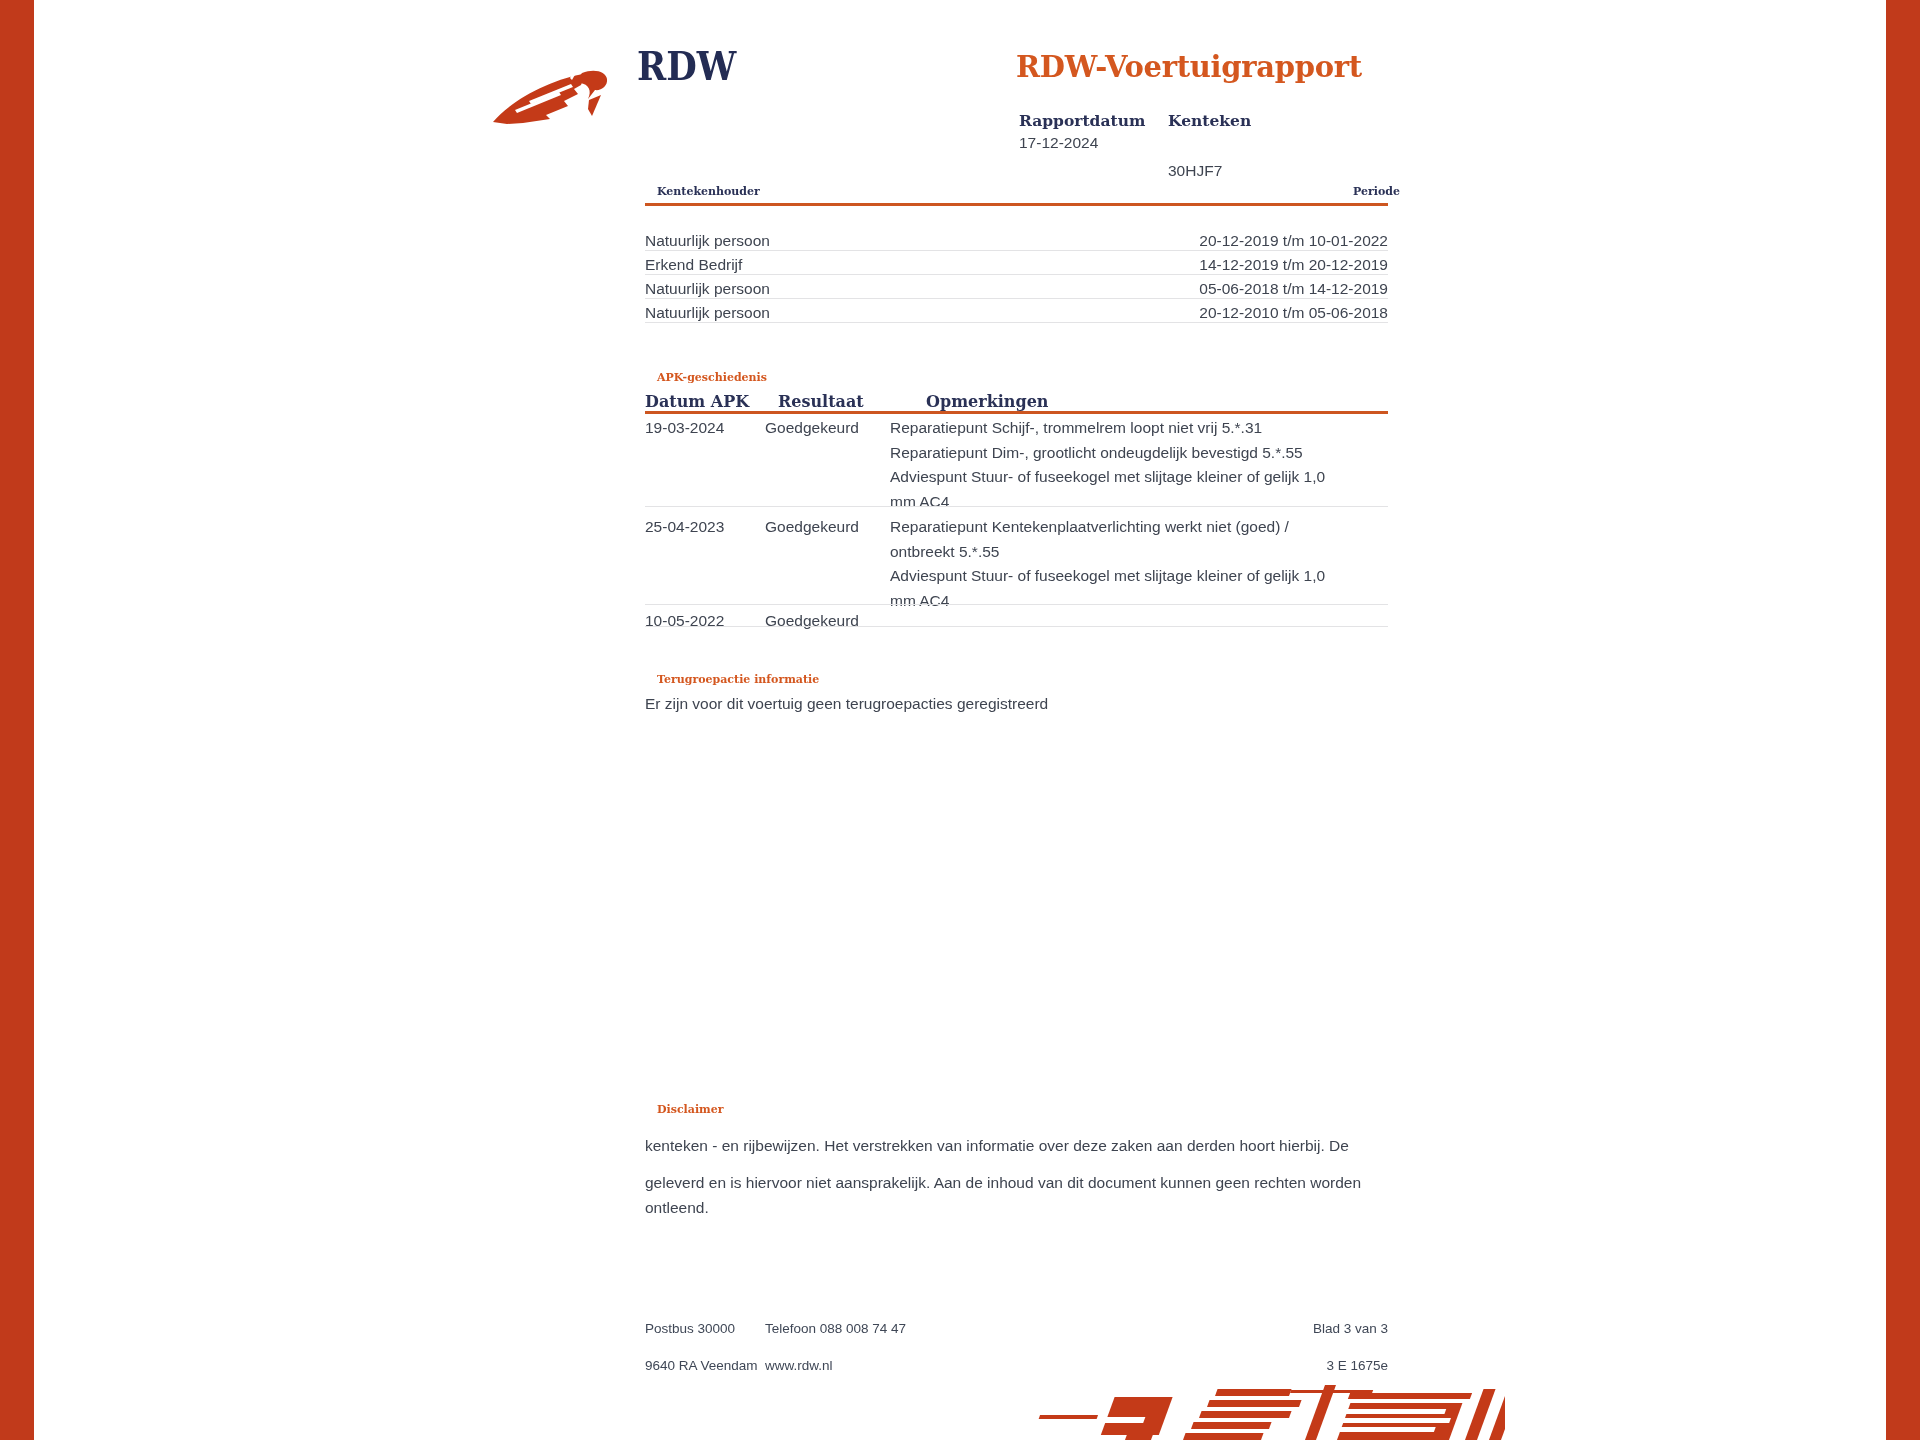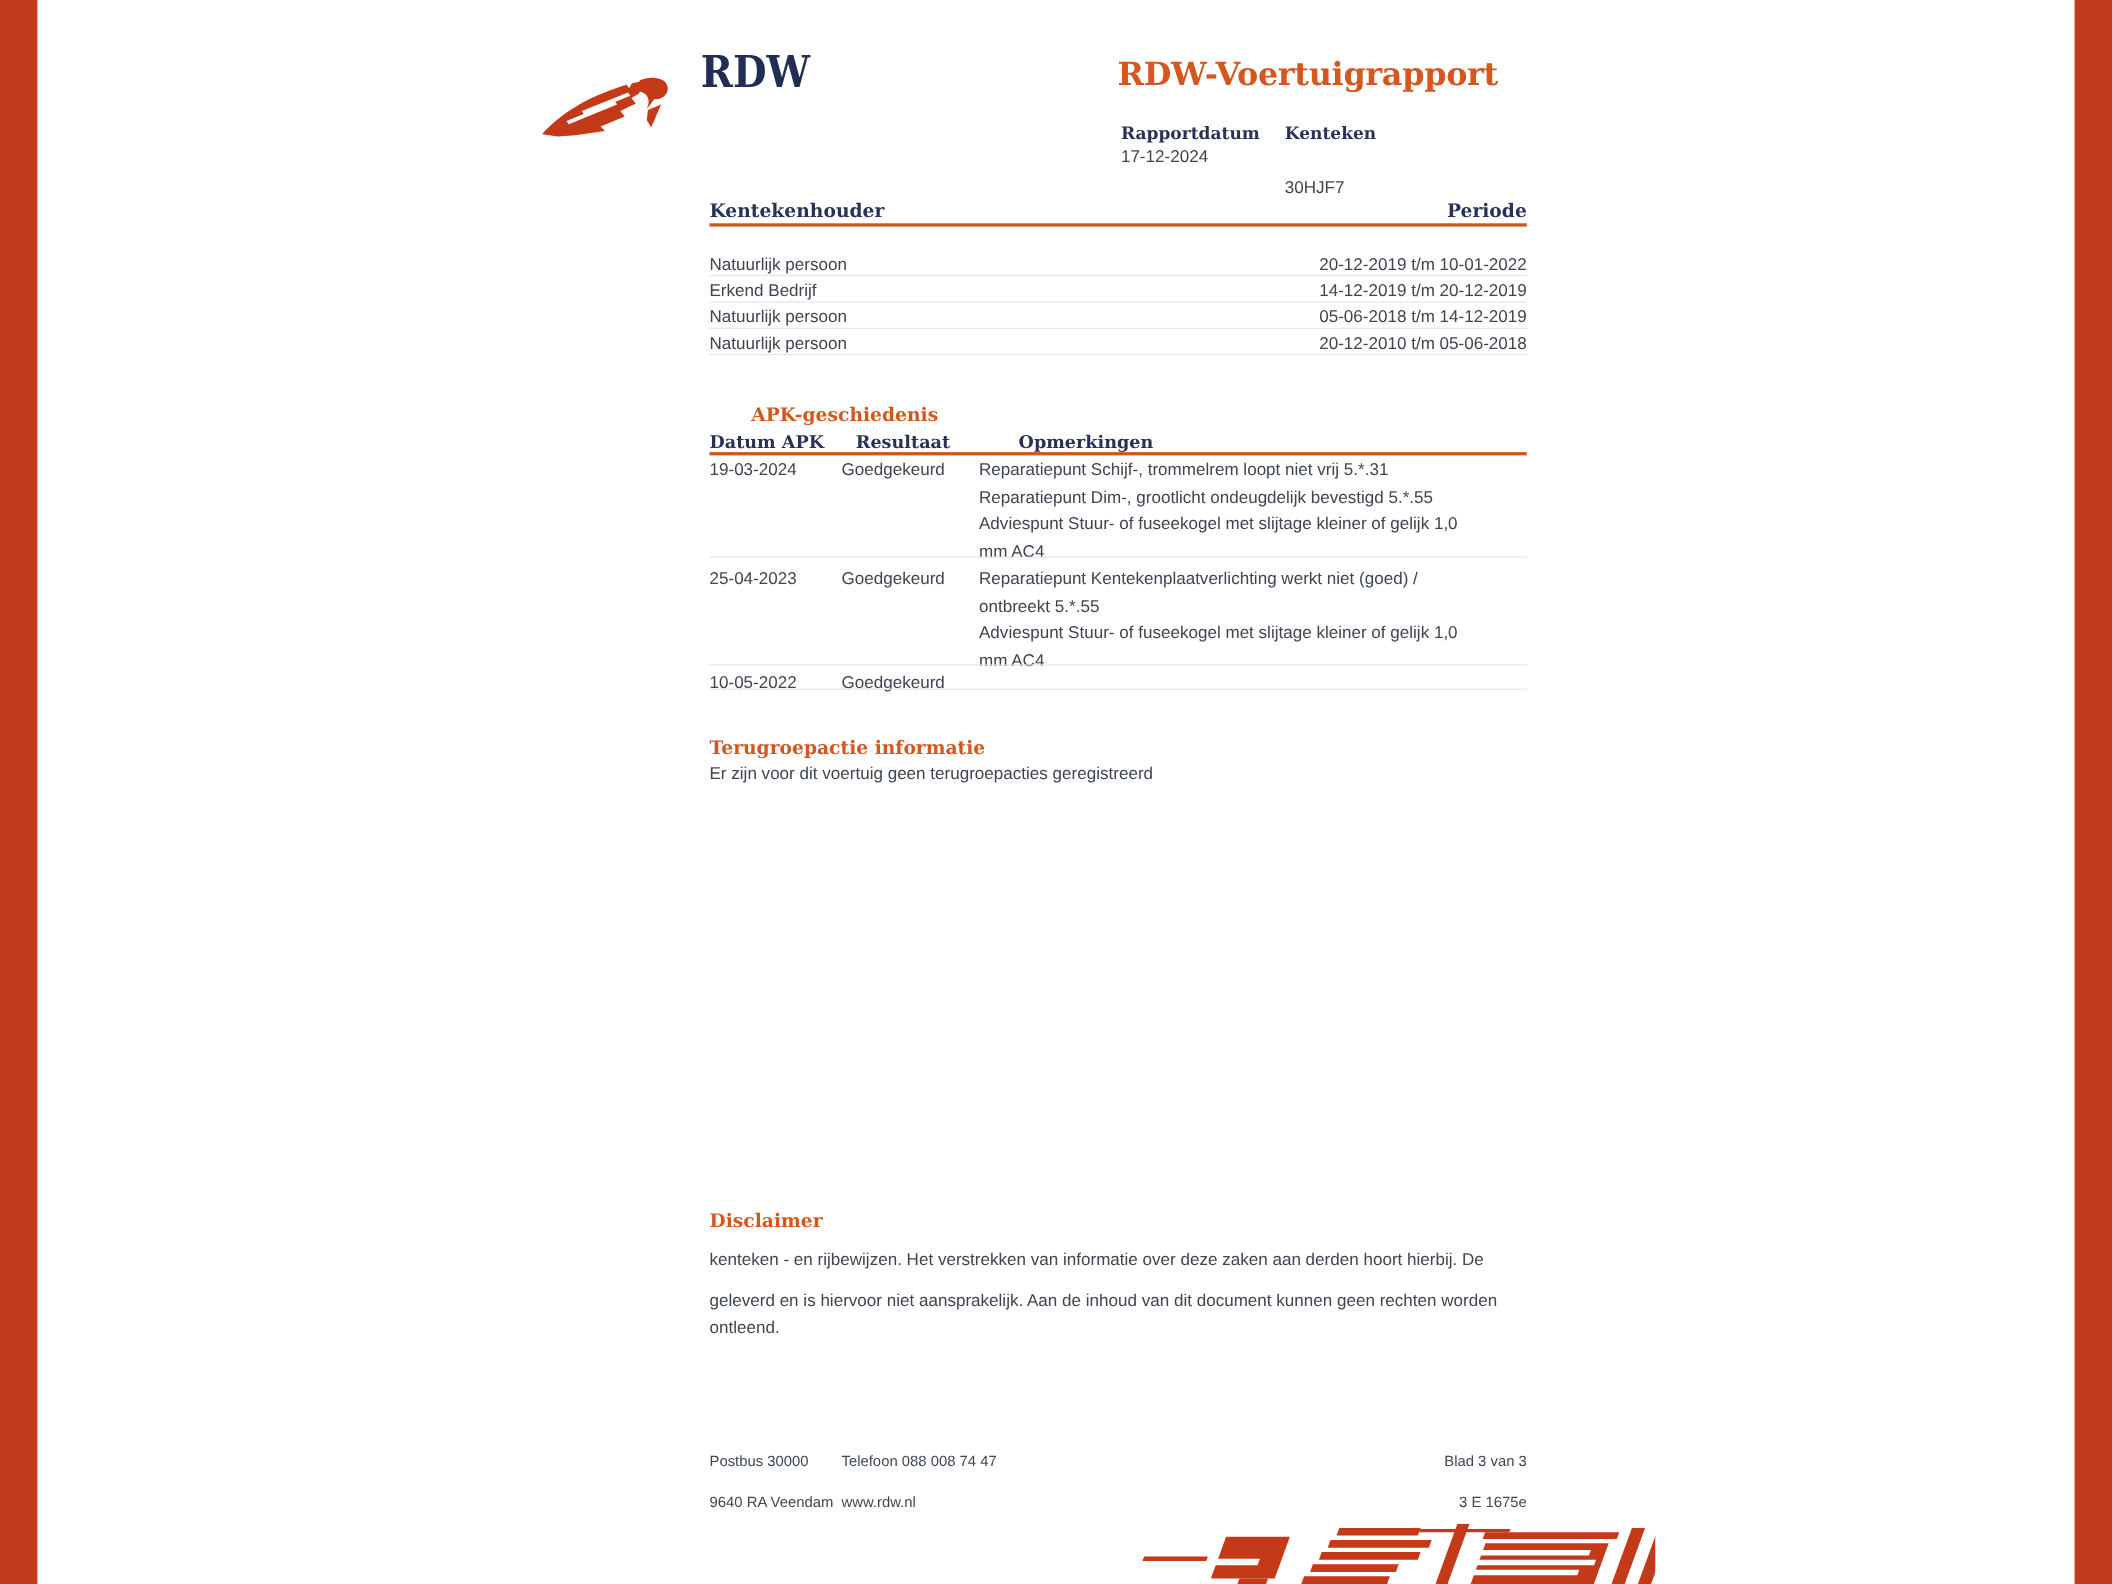--- a/index.html
+++ b/index.html
@@ -13,21 +13,21 @@
   .sep{height:1px;background:#e3e3e5;}
   .right-block{width:743px;text-align:right;}
   .edge-bar{top:0;width:34px;height:1440px;background:#c13a1b;}
   .remark-line{display:block;line-height:24.5px;white-space:nowrap;}
   .apk-line{line-height:24.5px;}
   .footer-text{font-size:13.5px;color:#3f4756;line-height:18px;white-space:nowrap;}
   .brand-text{font-size:40px;line-height:40px;letter-spacing:0px;color:#232c54;
               transform:scaleX(0.88);transform-origin:left top;}
   .title-text{font-size:29px;line-height:36px;letter-spacing:-0.3px;}
   .h-label{font-size:15.5px;line-height:20px;}
-  .sec-head{font-size:17px;line-height:20px;}
+  .sec-head{font-size:11px;line-height:20px;margin-left:12px;}
   .col-head{font-size:16px;line-height:20px;}
 </style>
 </head>
 <body>
 
 <div class="abs edge-bar" style="left:0;"></div>
 <div class="abs edge-bar" style="left:1886px;"></div>
 
 <div class="abs" style="left:485px;top:65px;width:128px;height:62px;">
   <svg width="128" height="62" viewBox="0 0 128 62">
@@ -60,21 +60,21 @@
 <div class="abs sep" style="left:645px;top:274px;width:743px;"></div>
 
 <div class="abs sans" style="left:645px;top:279px;">Natuurlijk persoon</div>
 <div class="abs sans right-block" style="left:645px;top:279px;">05-06-2018 t/m 14-12-2019</div>
 <div class="abs sep" style="left:645px;top:298px;width:743px;"></div>
 
 <div class="abs sans" style="left:645px;top:303px;">Natuurlijk persoon</div>
 <div class="abs sans right-block" style="left:645px;top:303px;">20-12-2010 t/m 05-06-2018</div>
 <div class="abs sep" style="left:645px;top:322px;width:743px;"></div>
 
-<div class="abs slab orange sec-head" style="left:683px;top:368px;">APK-geschiedenis</div>
+<div class="abs slab orange sec-head" style="left:645px;top:368px;">APK-geschiedenis</div>
 <div class="abs slab col-head" style="left:645px;top:392px;">Datum APK</div>
 <div class="abs slab col-head" style="left:765px;top:392px;margin-left:13px;">Resultaat</div>
 <div class="abs slab col-head" style="left:926px;top:392px;">Opmerkingen</div>
 <div class="abs rule-orange" style="left:645px;top:411px;width:743px;"></div>
 
 <div class="abs sans apk-line" style="left:645px;top:416px;">19-03-2024</div>
 <div class="abs sans apk-line" style="left:765px;top:416px;">Goedgekeurd</div>
 <div class="abs sans" style="left:890px;top:416px;">
   <span class="remark-line">Reparatiepunt Schijf-, trommelrem loopt niet vrij 5.*.31</span>
   <span class="remark-line">Reparatiepunt Dim-, grootlicht ondeugdelijk bevestigd 5.*.55</span>

